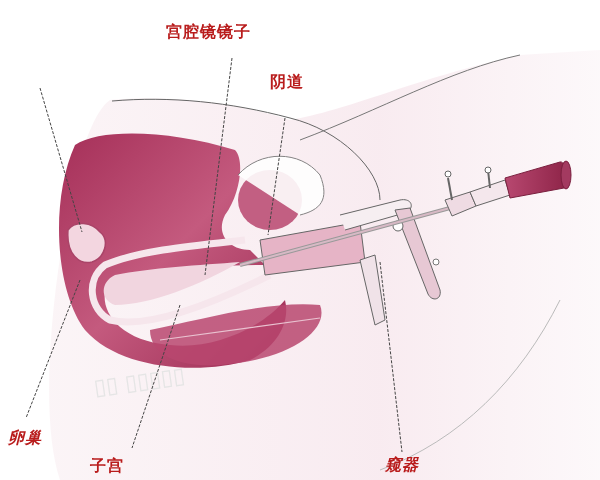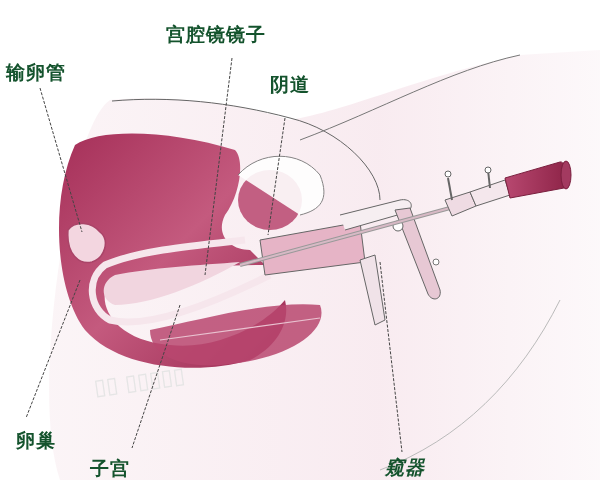--- a/index.html
+++ b/index.html
@@ -1,18 +1,18 @@
 <!DOCTYPE html>
 <html><head>
   <meta charset="utf-8">
   <style>
     html, body { margin: 0; padding: 0; background: #ffffff; }
     body { width: 600px; height: 480px; position: relative; overflow: hidden; font-family: "DejaVu Sans", sans-serif; }
     .canvas { position: absolute; left: 0; top: 0; width: 600px; height: 480px; }
-    .label { position: absolute; font-size: 19px; color: #14532d; letter-spacing: 1px; white-space: nowrap; font-weight: bold; }
+    .label { position: absolute; font-size: 16px; color: #b91c1c; letter-spacing: 1px; white-space: nowrap; font-weight: bold; }
     svg { position: absolute; left: 0; top: 0; }
   </style>
 </head>
 <body>
 
 <div class="canvas">
   <svg width="600" height="480" viewBox="0 0 600 480">
     <defs>
       <linearGradient id="skinGrad" x1="0" y1="0" x2="1" y2="0">
         <stop offset="0" stop-color="#f8ecf0"></stop>
@@ -82,18 +82,17 @@
       <line x1="40" y1="88" x2="82" y2="232"></line>
       <line x1="232" y1="58" x2="205" y2="275"></line>
       <line x1="285" y1="118" x2="268" y2="235"></line>
       <line x1="80" y1="280" x2="26" y2="418"></line>
       <line x1="180" y1="305" x2="132" y2="448"></line>
       <line x1="380" y1="262" x2="402" y2="452"></line>
     </g>
   </svg>
 
   <div class="label" style="left:166px; top:22px;">宫腔镜镜子</div>
-  <div class="label" style="left:6px; top:60px;">输卵管</div>
   <div class="label" style="left:270px; top:72px;text-align:right;">阴道</div>
-  <div class="label" style="left:16px; top:428px;">卵巢</div>
+  <div class="label" style="left:8px; top:428px;font-style:italic;">卵巢</div>
   <div class="label" style="left:90px; top:456px;">子宫</div>
   <div class="label" style="left:385px; top:455px;font-style:italic;">窥器</div>
 </div>
 
 </body></html>

